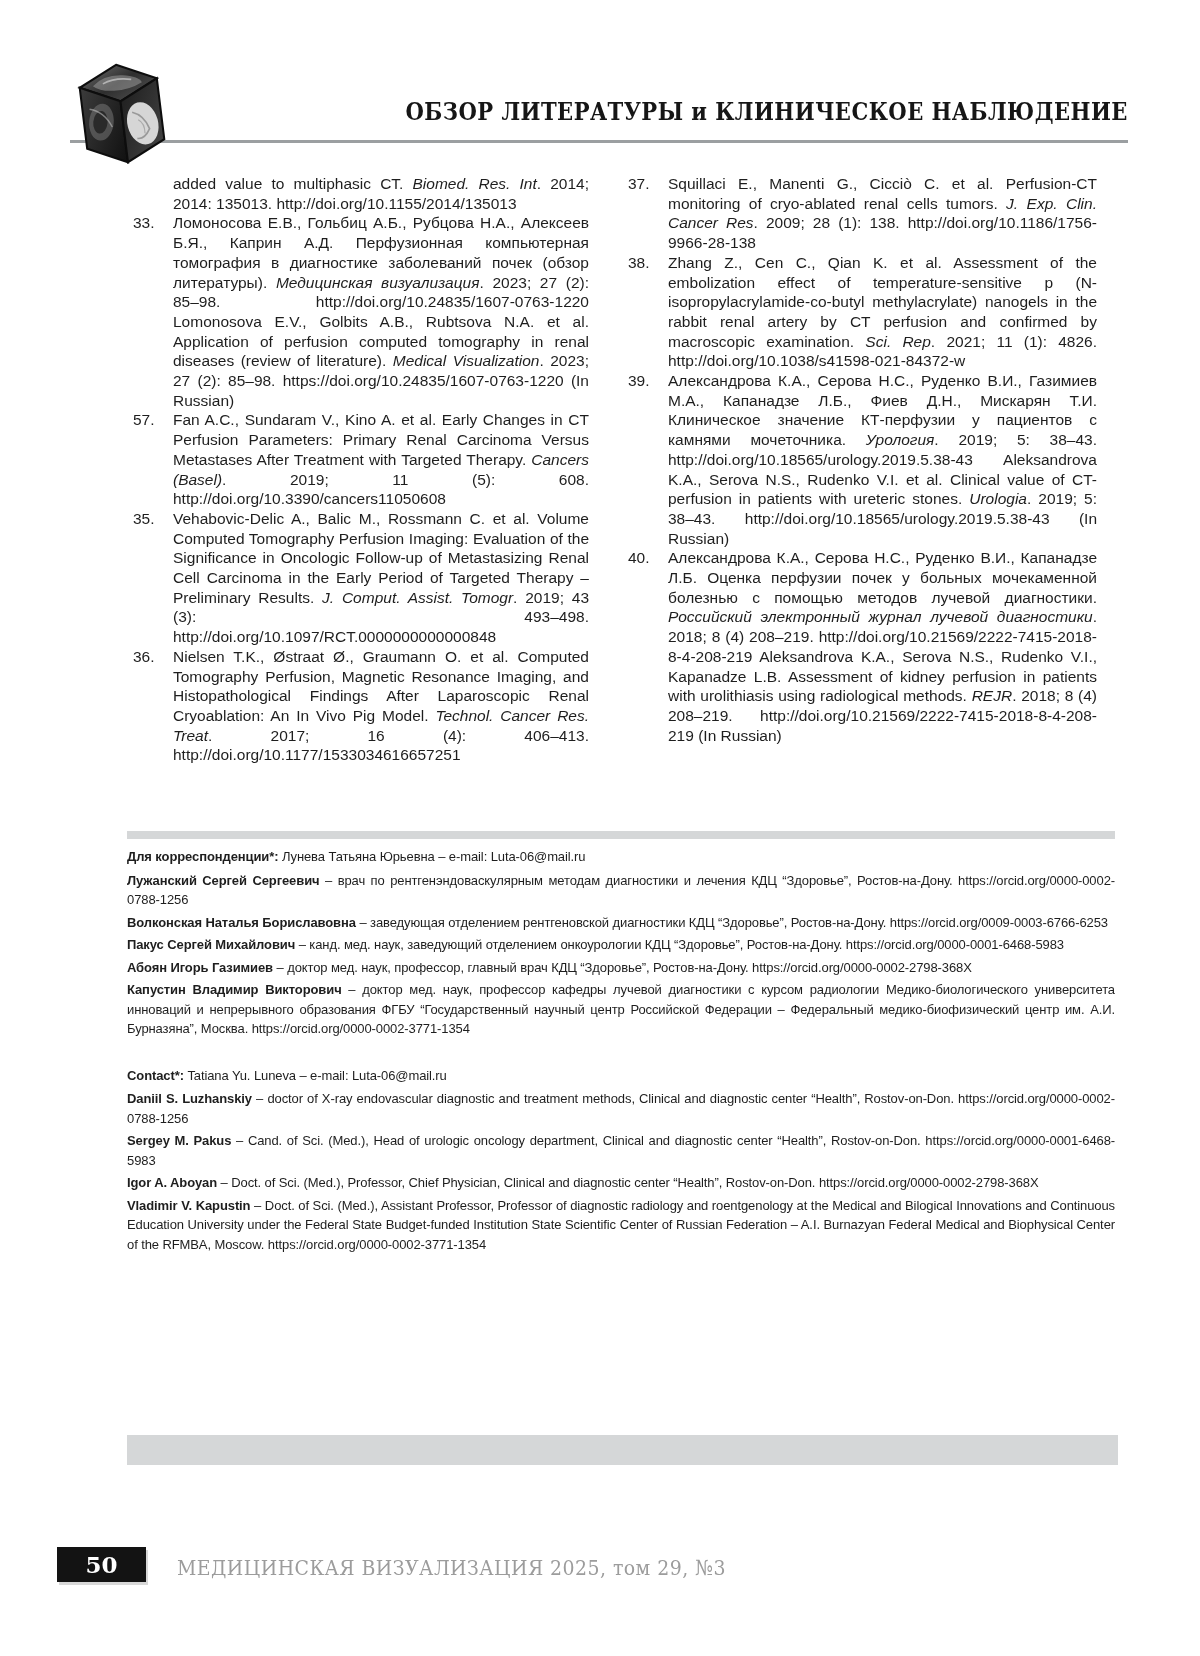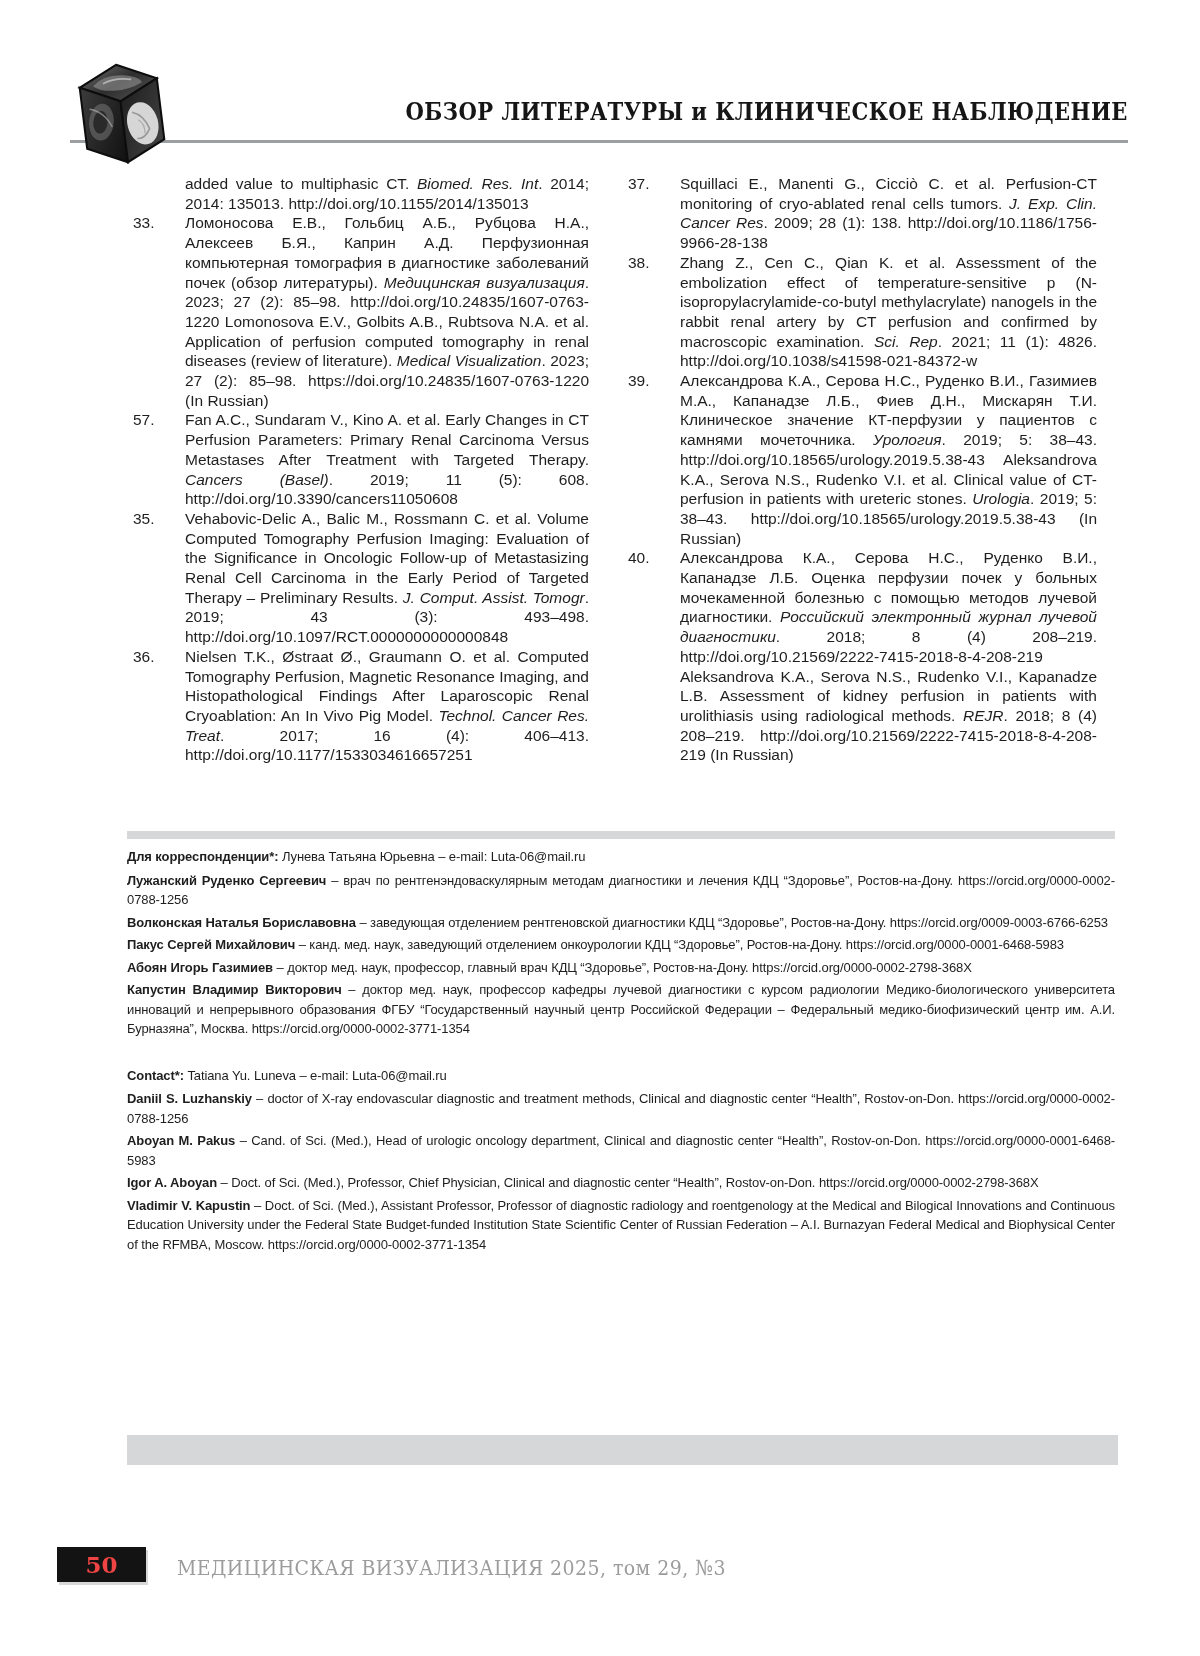--- a/index.html
+++ b/index.html
@@ -21,37 +21,37 @@
   .header-rule {
     position:absolute; left:70px; top:140px; width:1058px; height:3px;
     background:#9b9fa1; z-index:1;
   }
   
   .refs-col { position:absolute; top:174px; font-size:15.5px; line-height:19.7px; }
   .refs-col.left  { left:133px; width:456px; }
   .refs-col.right { left:628px; width:469px; }
   .ref { display:flex; }
   .ref-num { flex:0 0 40px; }
-  .ref-text { flex:1; text-align:justify; overflow-wrap:break-word; hyphens:auto;margin-left:12px; }
+  .ref-text { flex:1; text-align:justify; overflow-wrap:break-word; hyphens:auto; }
   
   .bar { position:absolute; background:#d5d7d8; }
   .bar-top    { left:127px; top:831px;  width:988px; height:8px; }
   .bar-bottom { left:127px; top:1435px; width:991px; height:30px; }
   .corr {
     position:absolute; left:127px; top:847px; width:988px;
     font-size:13px; line-height:19.5px; letter-spacing:-0.1px;
   }
   .corr p { text-align:justify; overflow-wrap:break-word; margin:0 0 3px 0; }
   .corr .lead { margin-bottom:4px; }
   .corr-en { margin-top:27px; }
   .entry-name, .lead b { font-weight:bold; }
   
   .page-num {
     position:absolute; left:57px; top:1547px; width:89px; height:35px;
-    background:#131313; color:#ef4444;
+    background:#131313; color:#ffffff;
     font-family:"DejaVu Serif","Liberation Serif",serif; font-size:23px; font-weight:bold;
     display:flex; align-items:center; justify-content:center;
     box-shadow:2px 3px 0 #d8d8d8;
   }
   .journal-line {
     position:absolute; left:177px; top:1556px;
     font-family:"DejaVu Serif","Liberation Serif",serif;
     font-size:21px; color:#9c9c9c; letter-spacing:0.5px;
     transform:scaleX(0.9); transform-origin:left center; white-space:nowrap;
   }
@@ -142,39 +142,39 @@
   </div>
 </div>
 
 <div class="bar bar-top"></div>
 
 <div class="corr">
   <div class="corr-ru">
     <p class="lead"><span style="font-weight: bold;">Для корреспонденции*: </span><span>Лунева Татьяна Юрьевна – e-mail: Luta-06@mail.ru</span></p>
     <div>
 
-  <p class="entry"><span class="entry-name">Лужанский Руденко Сергеевич</span><span class="entry-text"> – врач по рентгенэндоваскулярным методам диагностики и лечения КДЦ “Здоровье”, Ростов-на-Дону. https://orcid.org/0000-0002-0788-1256</span></p>
+  <p class="entry"><span class="entry-name">Лужанский Сергей Сергеевич</span><span class="entry-text"> – врач по рентгенэндоваскулярным методам диагностики и лечения КДЦ “Здоровье”, Ростов-на-Дону. https://orcid.org/0000-0002-0788-1256</span></p>
 
   <p class="entry"><span class="entry-name">Волконская Наталья Бориславовна</span><span class="entry-text"> – заведующая отделением рентгеновской диагностики КДЦ “Здоровье”, Ростов-на-Дону. https://orcid.org/0009-0003-6766-6253</span></p>
 
   <p class="entry"><span class="entry-name">Пакус Сергей Михайлович</span><span class="entry-text"> – канд. мед. наук, заведующий отделением онкоурологии КДЦ “Здоровье”, Ростов-на-Дону. https://orcid.org/0000-0001-6468-5983</span></p>
 
   <p class="entry"><span class="entry-name">Абоян Игорь Газимиев</span><span class="entry-text"> – доктор мед. наук, профессор, главный врач КДЦ “Здоровье”, Ростов-на-Дону. https://orcid.org/0000-0002-2798-368X</span></p>
 
   <p class="entry"><span class="entry-name">Капустин Владимир Викторович</span><span class="entry-text"> – доктор мед. наук, профессор кафедры лучевой диагностики с курсом радиологии Медико-биологического университета инноваций и непрерывного образования ФГБУ “Государственный научный центр Российской Федерации – Федеральный медико-биофизический центр им. А.И. Бурназяна”, Москва. https://orcid.org/0000-0002-3771-1354</span></p>
 </div>
   </div>
   <div class="corr-en" lang="en">
     <p class="lead"><span style="font-weight: bold;">Contact*: </span><span>Tatiana Yu. Luneva – e-mail: Luta-06@mail.ru</span></p>
     <div>
 
   <p class="entry"><span class="entry-name">Daniil S. Luzhanskiy</span><span class="entry-text"> – doctor of X-ray endovascular diagnostic and treatment methods, Clinical and diagnostic center “Health”, Rostov-on-Don. https://orcid.org/0000-0002-0788-1256</span></p>
 
 
-  <p class="entry"><span class="entry-name">Aboyan M. Pakus</span><span class="entry-text"> – Cand. of Sci. (Med.), Head of urologic oncology department, Clinical and diagnostic center “Health”, Rostov-on-Don. https://orcid.org/0000-0001-6468-5983</span></p>
+  <p class="entry"><span class="entry-name">Sergey M. Pakus</span><span class="entry-text"> – Cand. of Sci. (Med.), Head of urologic oncology department, Clinical and diagnostic center “Health”, Rostov-on-Don. https://orcid.org/0000-0001-6468-5983</span></p>
 
   <p class="entry"><span class="entry-name">Igor A. Aboyan</span><span class="entry-text"> – Doct. of Sci. (Med.), Professor, Chief Physician, Clinical and diagnostic center “Health”, Rostov-on-Don. https://orcid.org/0000-0002-2798-368X</span></p>
 
   <p class="entry"><span class="entry-name">Vladimir V. Kapustin</span><span class="entry-text"> – Doct. of Sci. (Med.), Assistant Professor, Professor of diagnostic radiology and roentgenology at the Medical and Bilogical Innovations and Continuous Education University under the Federal State Budget-funded Institution State Scientific Center of Russian Federation – A.I. Burnazyan Federal Medical and Biophysical Center of the RFMBA, Moscow. https://orcid.org/0000-0002-3771-1354</span></p>
 </div>
   </div>
 </div>
 
 <div class="bar bar-bottom"></div>
 

